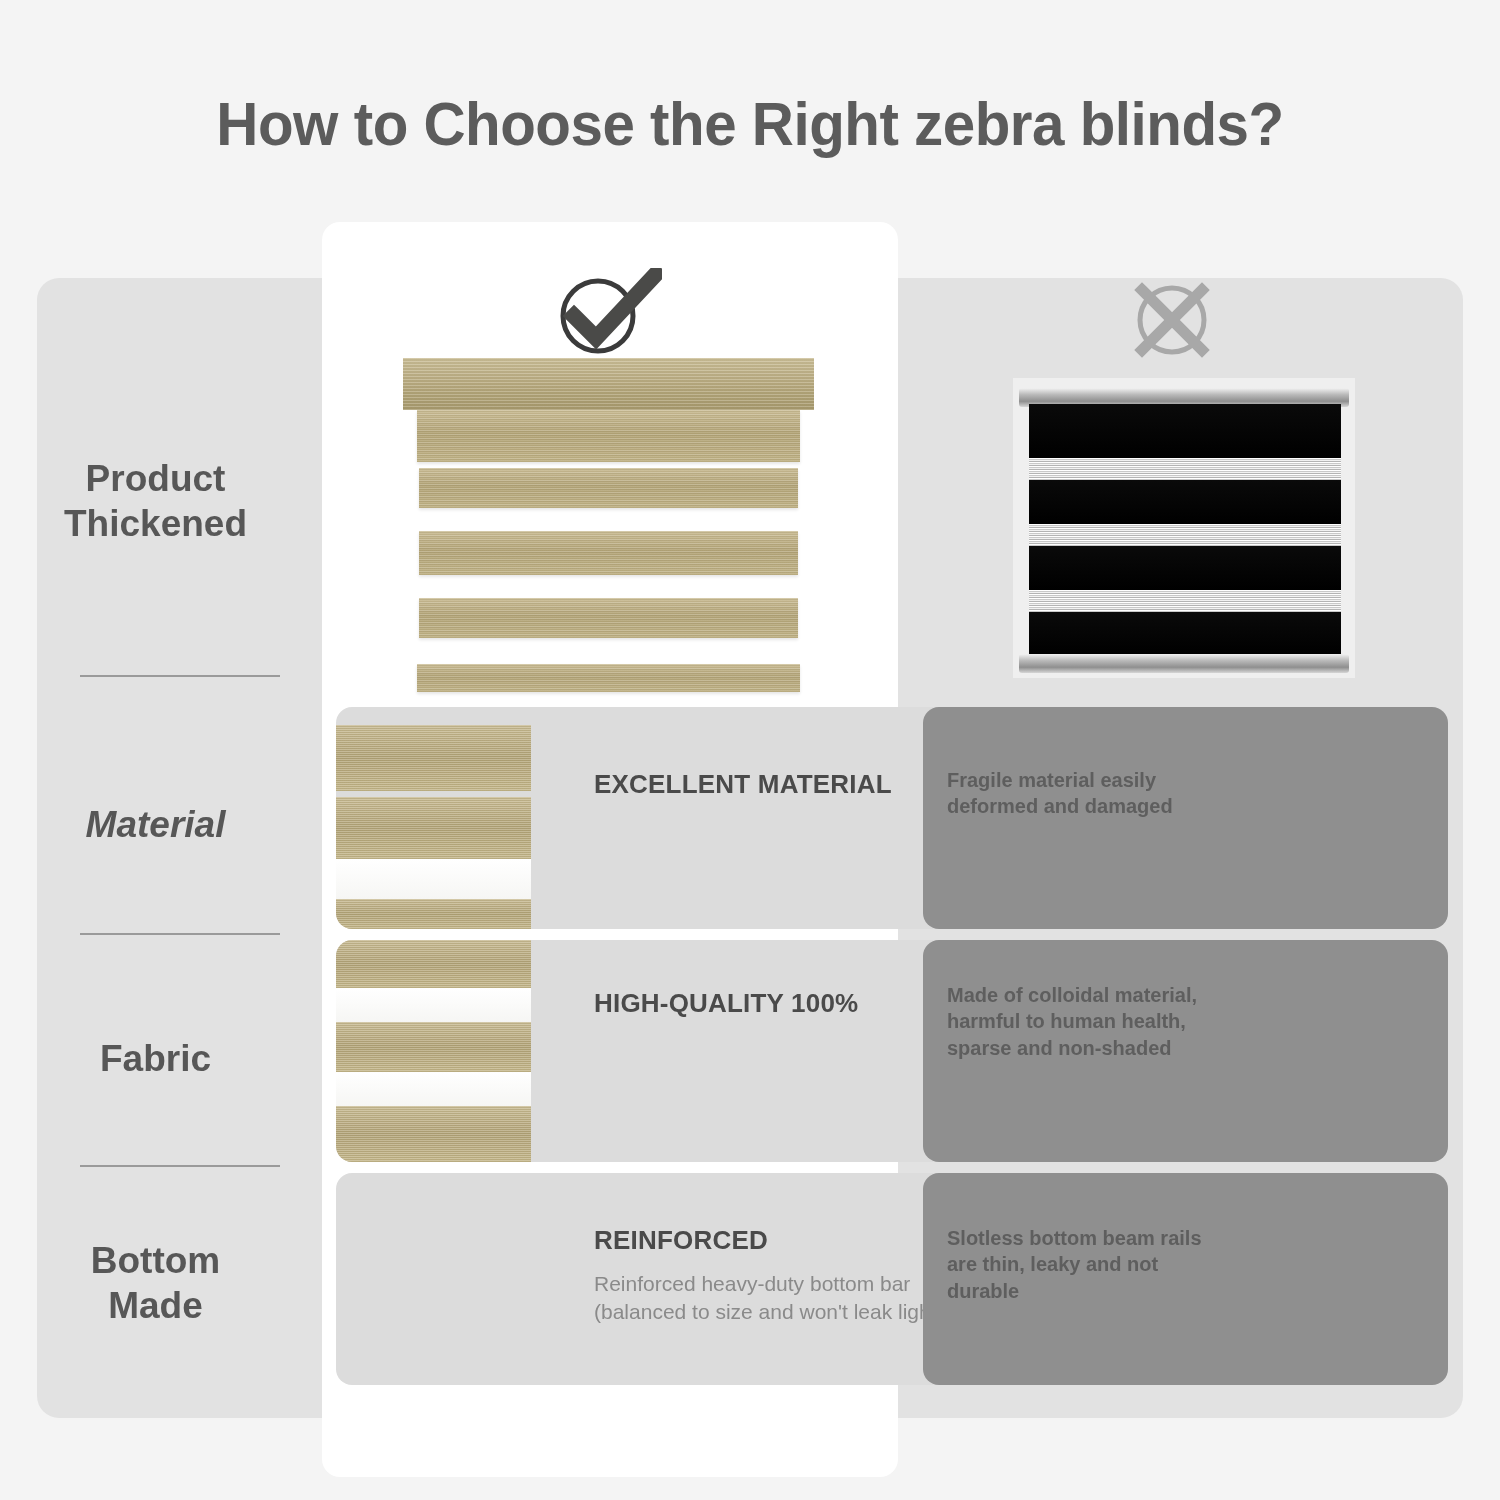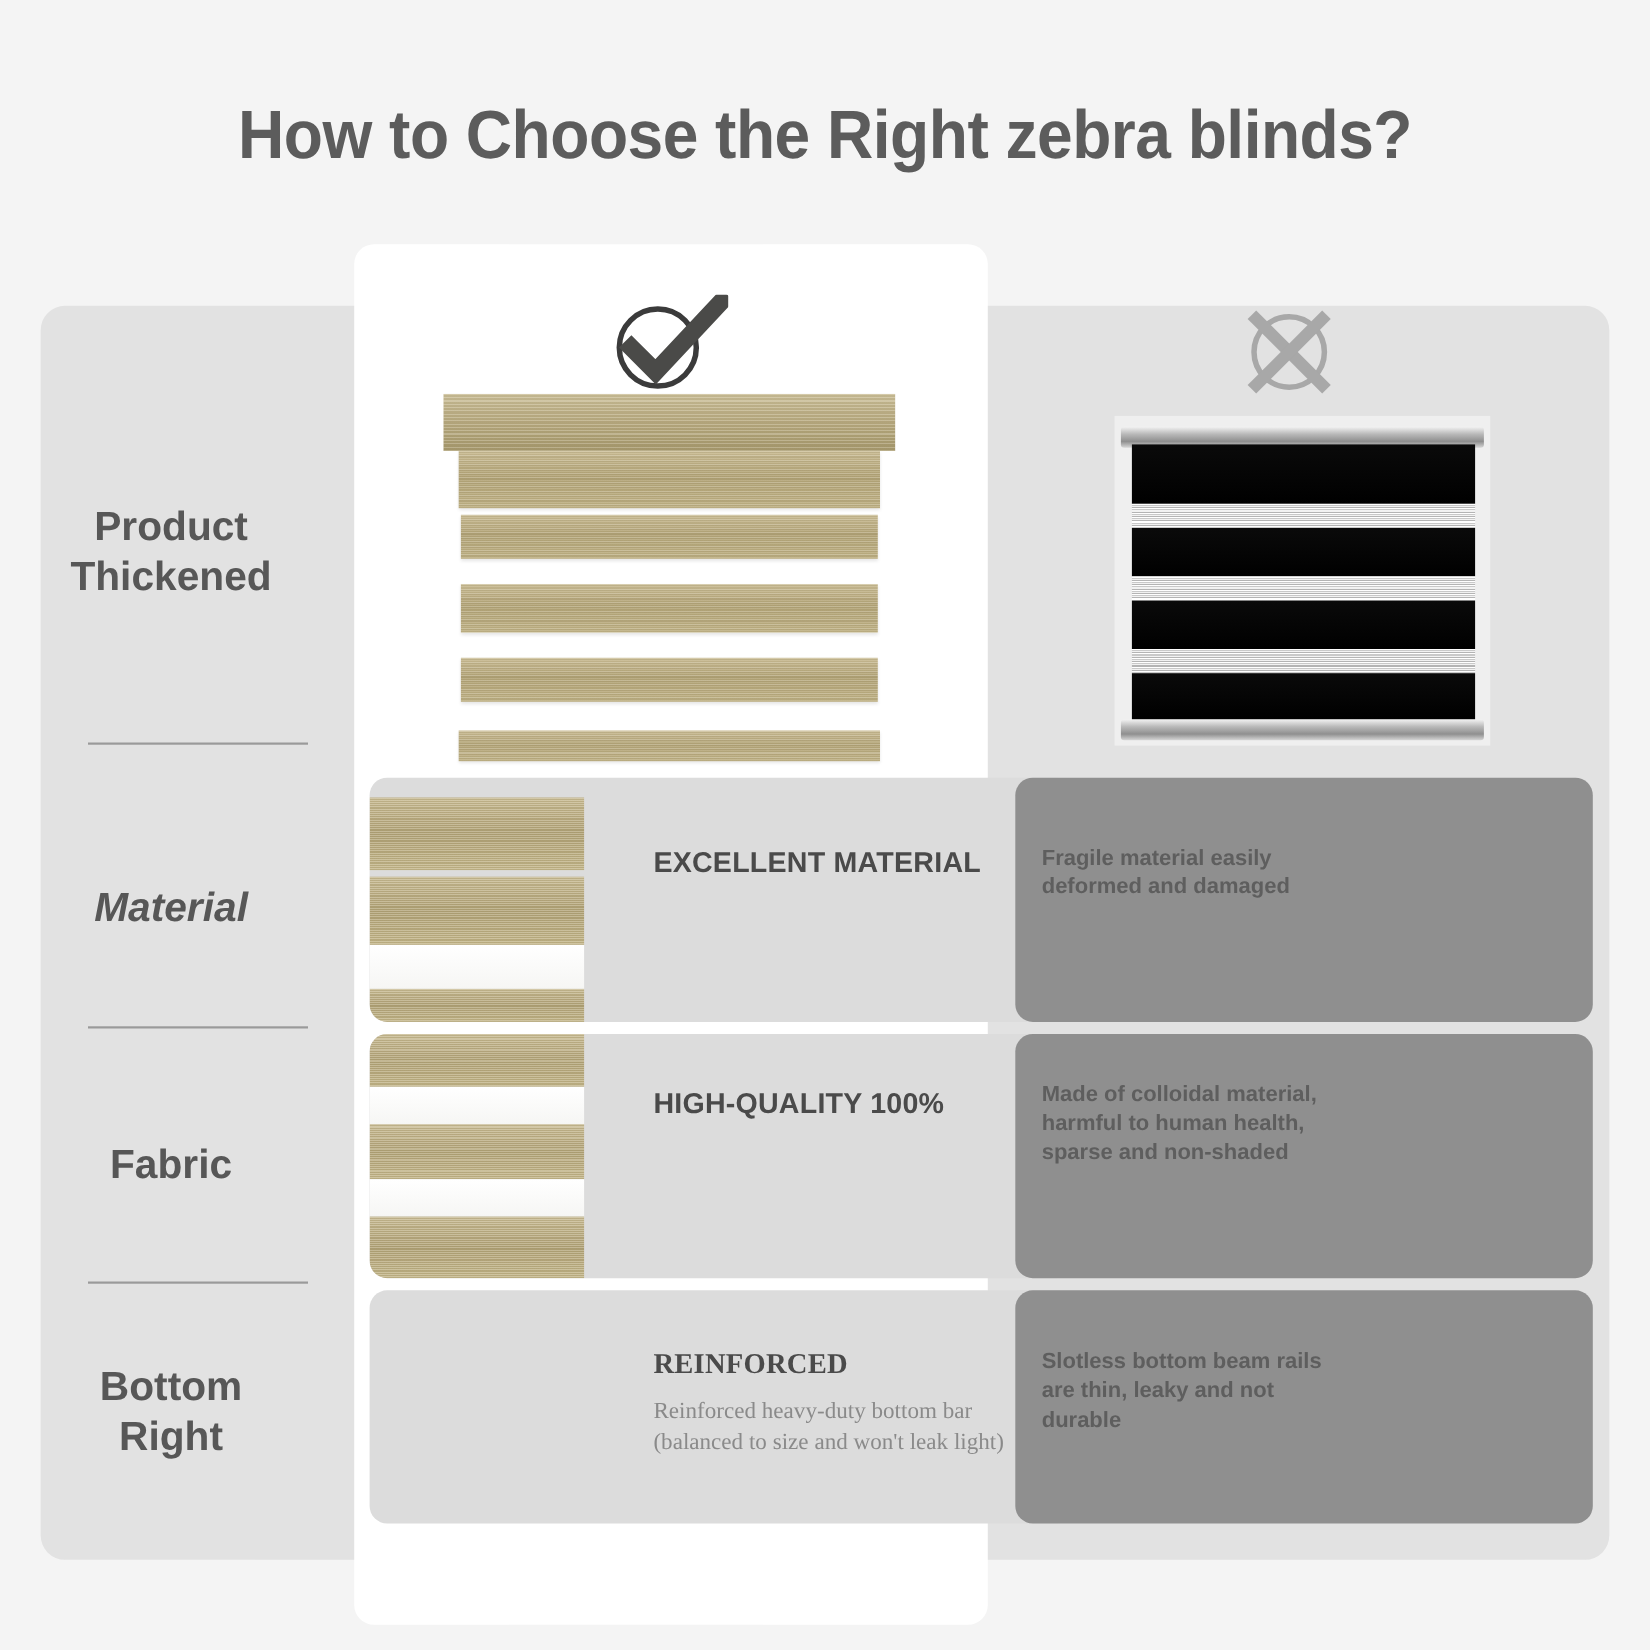--- a/index.html
+++ b/index.html
@@ -274,21 +274,21 @@
   </div>
   <div class="divider d1"></div>
 
   <div class="label-cell l2">
     <div>Fabric</div>
   </div>
   <div class="divider d2"></div>
 
   <div class="label-cell l3">
     <div>Bottom</div>
-    <div>Right</div>
+    <div>Made</div>
   </div>
 
 </div>
 
 <div class="good-card"></div>
 
 <div class="verdict-icon verdict-good">
   <svg viewBox="0 0 110 90" width="110" height="90">
     <circle cx="46" cy="48" r="35" fill="none" stroke="#3b3b3b" stroke-width="5"></circle>
     <path d="M22 48 L44 70 L104 6" fill="none" stroke="#4a4a48" stroke-width="16" stroke-linecap="square" stroke-linejoin="miter"></path>
@@ -370,21 +370,21 @@
     
   </div>
   <div class="feat-text-bad" style="top:42px;">Made of colloidal material, harmful to human health, sparse and non-shaded</div>
 </div>
 
 <div class="feat-card feat-good r2">
   <div class="feat-img left-img beam-img">
     <div class="beam-slat" style="left:40px; top:-6px; width:210px; height:36px; transform:skewY(4deg);"></div>
 
   </div>
-  <div class="feat-text-good" style="top:52px;font-family:Liberation Serif, serif;">
+  <div class="feat-text-good" style="top:52px;">
     <div class="feat-title">REINFORCED</div>
     <div class="feat-desc">Reinforced heavy-duty bottom bar (balanced to size and won't leak light)</div>
   </div>
 </div>
 
 <div class="feat-card feat-bad r2">
   <div class="feat-img right-img thin-img">
     
     
     

